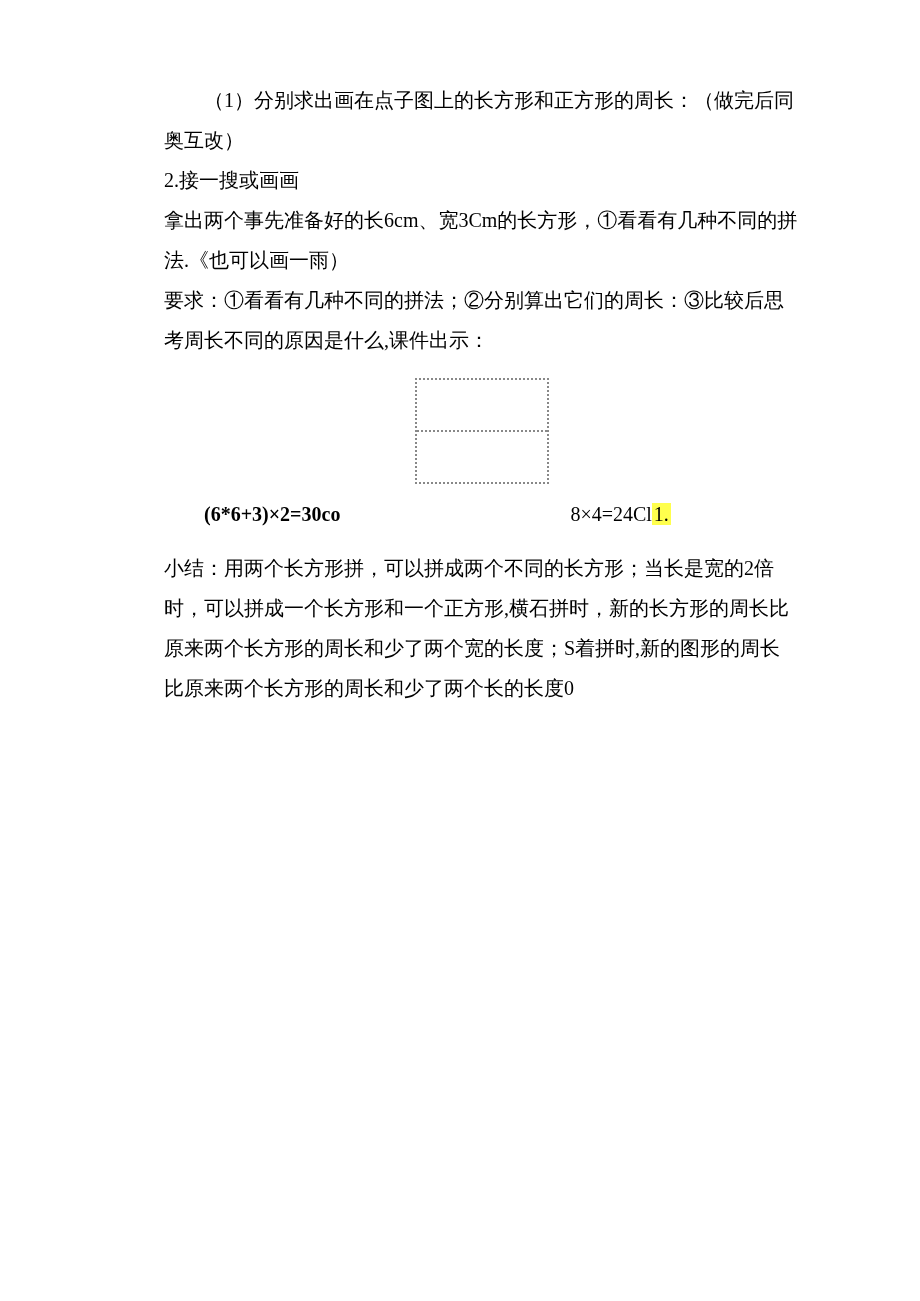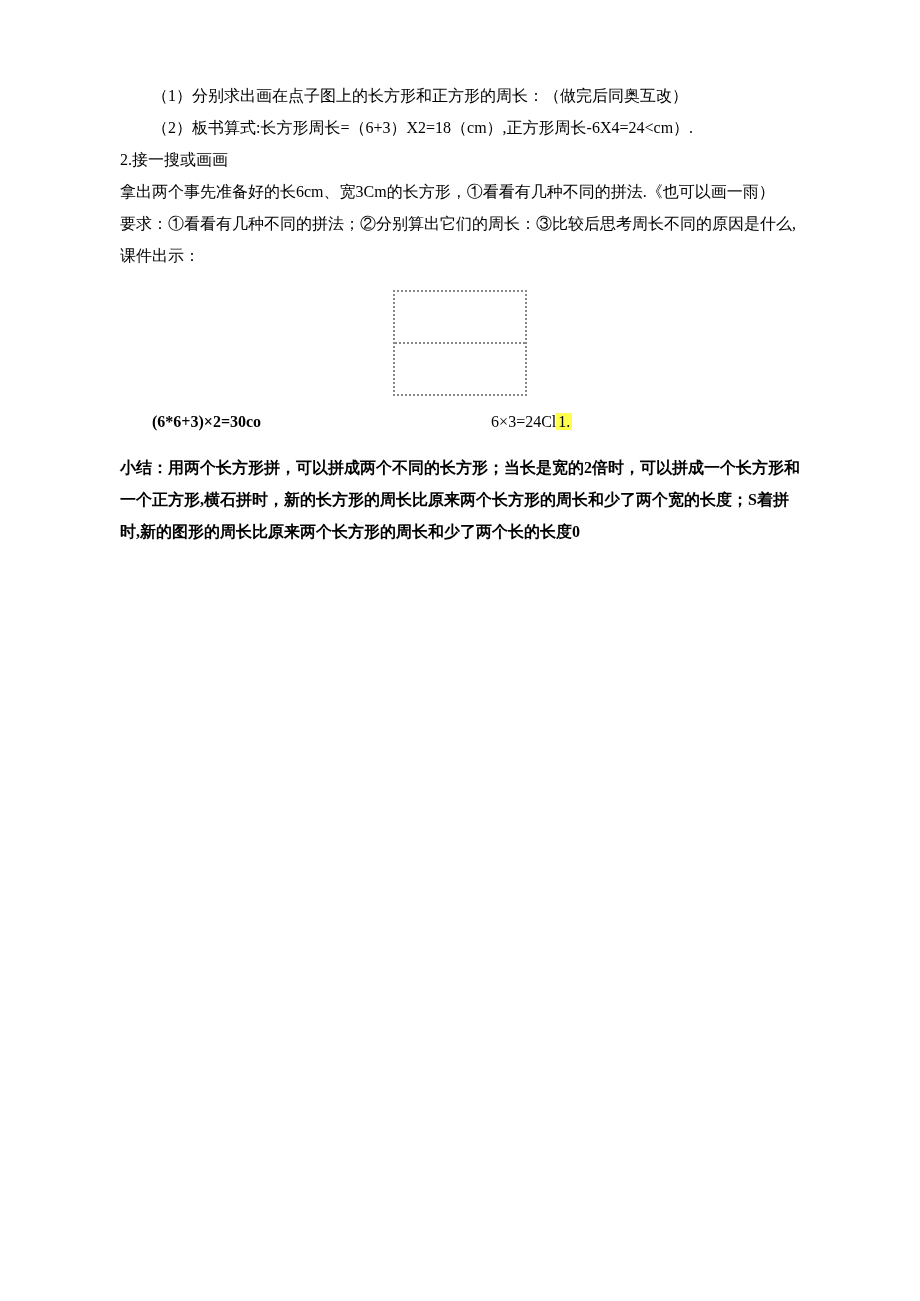--- a/index.html
+++ b/index.html
@@ -4,23 +4,24 @@
 <style>
   body {
     margin: 0;
     padding: 0;
     background: #ffffff;
     font-family: "SimSun", "宋体", serif;
     width: 920px;
   }
   .page {
     padding: 80px 120px 40px 120px;
-    font-size: 16px;
+    font-size: 20px;
     line-height: 2.0;
     color: #000;
+    margin-left: 44px;
   }
   .para {
     margin: 0;
   }
   .indent {
     text-indent: 2em;
   }
   .figure-wrap {
     display: flex;
     flex-direction: column;
@@ -58,37 +59,36 @@
     padding: 0 2px;
   }
 </style>
 </head>
 <body>
 
 <div class="page">
 
   <p class="para indent">（1）分别求出画在点子图上的长方形和正方形的周长：（做完后同奥互改）</p>
 
-  <p class="para indent">（2）板书算式:长方形周长=（6+3）X2=18（cm）,正方形周长-6X4=24&lt;cm）.</p>
 
   <p class="para">2.接一搜或画画</p>
 
   <p class="para">拿出两个事先准备好的长6cm、宽3Cm的长方形，①看看有几种不同的拼法.《也可以画一雨）</p>
 
   <p class="para">要求：①看看有几种不同的拼法；②分别算出它们的周长：③比较后思考周长不同的原因是什么,课件出示：</p>
 
   <div class="figure-wrap">
     <div class="stacked-rect">
       <div class="cell"></div>
       <div class="cell"></div>
     </div>
   </div>
 
   <div class="expr-row">
     <span class="expr-left">(6*6+3)×2=30co</span>
     <span class="expr-right">
-      <span>6×3=24Cl</span><span class="highlight">1.</span>
+      <span>8×4=24Cl</span><span class="highlight">1.</span>
     </span>
   </div>
 
-  <p class="para" style="margin-top:14px;font-weight:bold;">小结：用两个长方形拼，可以拼成两个不同的长方形；当长是宽的2倍时，可以拼成一个长方形和一个正方形,横石拼时，新的长方形的周长比原来两个长方形的周长和少了两个宽的长度；S着拼时,新的图形的周长比原来两个长方形的周长和少了两个长的长度0</p>
+  <p class="para" style="margin-top:14px;">小结：用两个长方形拼，可以拼成两个不同的长方形；当长是宽的2倍时，可以拼成一个长方形和一个正方形,横石拼时，新的长方形的周长比原来两个长方形的周长和少了两个宽的长度；S着拼时,新的图形的周长比原来两个长方形的周长和少了两个长的长度0</p>
 
 </div>
 
 </body></html>

